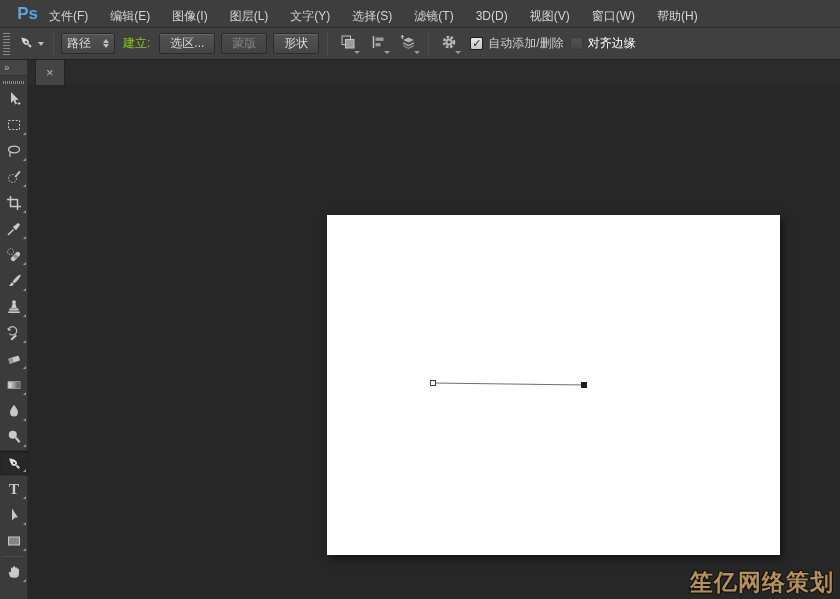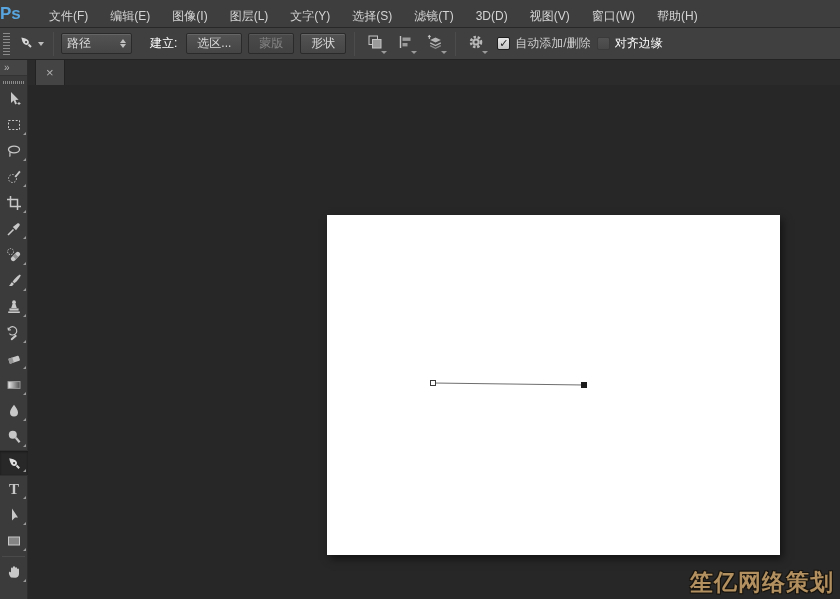--- a/index.html
+++ b/index.html
@@ -3,46 +3,46 @@
 <meta charset="utf-8">
 <style>
   * { margin:0; padding:0; box-sizing:border-box; }
   html,body { width:840px; height:599px; overflow:hidden; background:#272727;
               font-family:"Liberation Sans","DejaVu Sans",sans-serif; }
 
   
   .menu-bar { position:absolute; top:0; left:0; width:840px; height:28px;
               background:#3e3e3e; border-bottom:1px solid #282828;
               display:flex; align-items:center; color:#d4d4d4; font-size:12px; }
-  .ps-logo { width:38px; text-align:left; font-weight:bold; font-size:17px;
+  .ps-logo { width:38px; text-align:right; font-weight:bold; font-size:17px;
              color:#58a5e0; letter-spacing:0; }
   .menu-item { padding:0 11px; height:24px; line-height:28px; cursor:default; }
 
   
   .options-bar { position:absolute; top:28px; left:0; width:840px; height:32px;
                  background:#404040; border-bottom:1px solid #232323;
                  display:flex; align-items:center; color:#cccccc; font-size:12px; }
   .grip-v { width:7px; height:22px; margin:0 4px 0 3px;
             background:repeating-linear-gradient(to bottom,#8a8a8a 0 1px,transparent 1px 3px); }
   .vsep { width:1px; height:24px; background:#2e2e2e; border-right:1px solid #4c4c4c; margin:0 5px; }
   .tool-preset { display:flex; align-items:center; gap:3px; padding:2px 4px; border-radius:2px; }
   .caret { width:0; height:0; border-left:3.5px solid transparent; border-right:3.5px solid transparent;
            border-top:4px solid #bcbcbc; }
   .ob-btn { height:21px; padding:0 10px; display:inline-flex; align-items:center; justify-content:center;
             background:linear-gradient(#535353,#454545); border:1px solid #2a2a2a; border-radius:2px;
             box-shadow:inset 0 1px 0 #666; color:#dadada; margin:4px 3px; font-size:12px; }
   .ob-btn.disabled { color:#848484; background:linear-gradient(#4a4a4a,#424242); box-shadow:inset 0 1px 0 #585858; }
-  .dropdown { width:71px; height:21px; display:flex; align-items:center;
+  .dropdown { width:54px; height:21px; display:flex; align-items:center;
               background:linear-gradient(#535353,#454545); border:1px solid #2a2a2a; border-radius:2px;
               box-shadow:inset 0 1px 0 #666; margin:0 6px 0 2px; padding:0 5px; color:#dadada; }
   .dropdown .dd-label { flex:1; }
   .spinner { display:flex; flex-direction:column; gap:1px; align-items:center; }
   .spinner .up { width:0;height:0;border-left:3px solid transparent;border-right:3px solid transparent;border-bottom:4px solid #c0c0c0; }
   .spinner .dn { width:0;height:0;border-left:3px solid transparent;border-right:3px solid transparent;border-top:4px solid #c0c0c0; }
-  .make-label { margin:0 6px 0 12px; color:#ffffff; }
+  .make-label { margin:0 6px 0 2px; color:#84cc16; }
   .icon-btn { position:relative; width:26px; height:24px; display:flex; align-items:center;
               justify-content:center; margin:0 2px; border-radius:2px; }
   .icon-btn .mini-caret { position:absolute; right:1px; bottom:2px; width:0; height:0;
               border-left:3px solid transparent; border-right:3px solid transparent; border-top:3.5px solid #9a9a9a; }
   .checkbox { width:13px; height:13px; border:1px solid #1f1f1f; border-radius:2px;
               background:linear-gradient(#e8e8e8,#c4c4c4); margin:0 5px 0 6px;
               display:flex; align-items:center; justify-content:center;
               font-size:11px; font-weight:bold; color:#222; line-height:1; }
   .checkbox.unchecked { background:linear-gradient(#525252,#474747); border-color:#3a3a3a; color:transparent; }
   .cb-label { color:#cfcfcf; }

